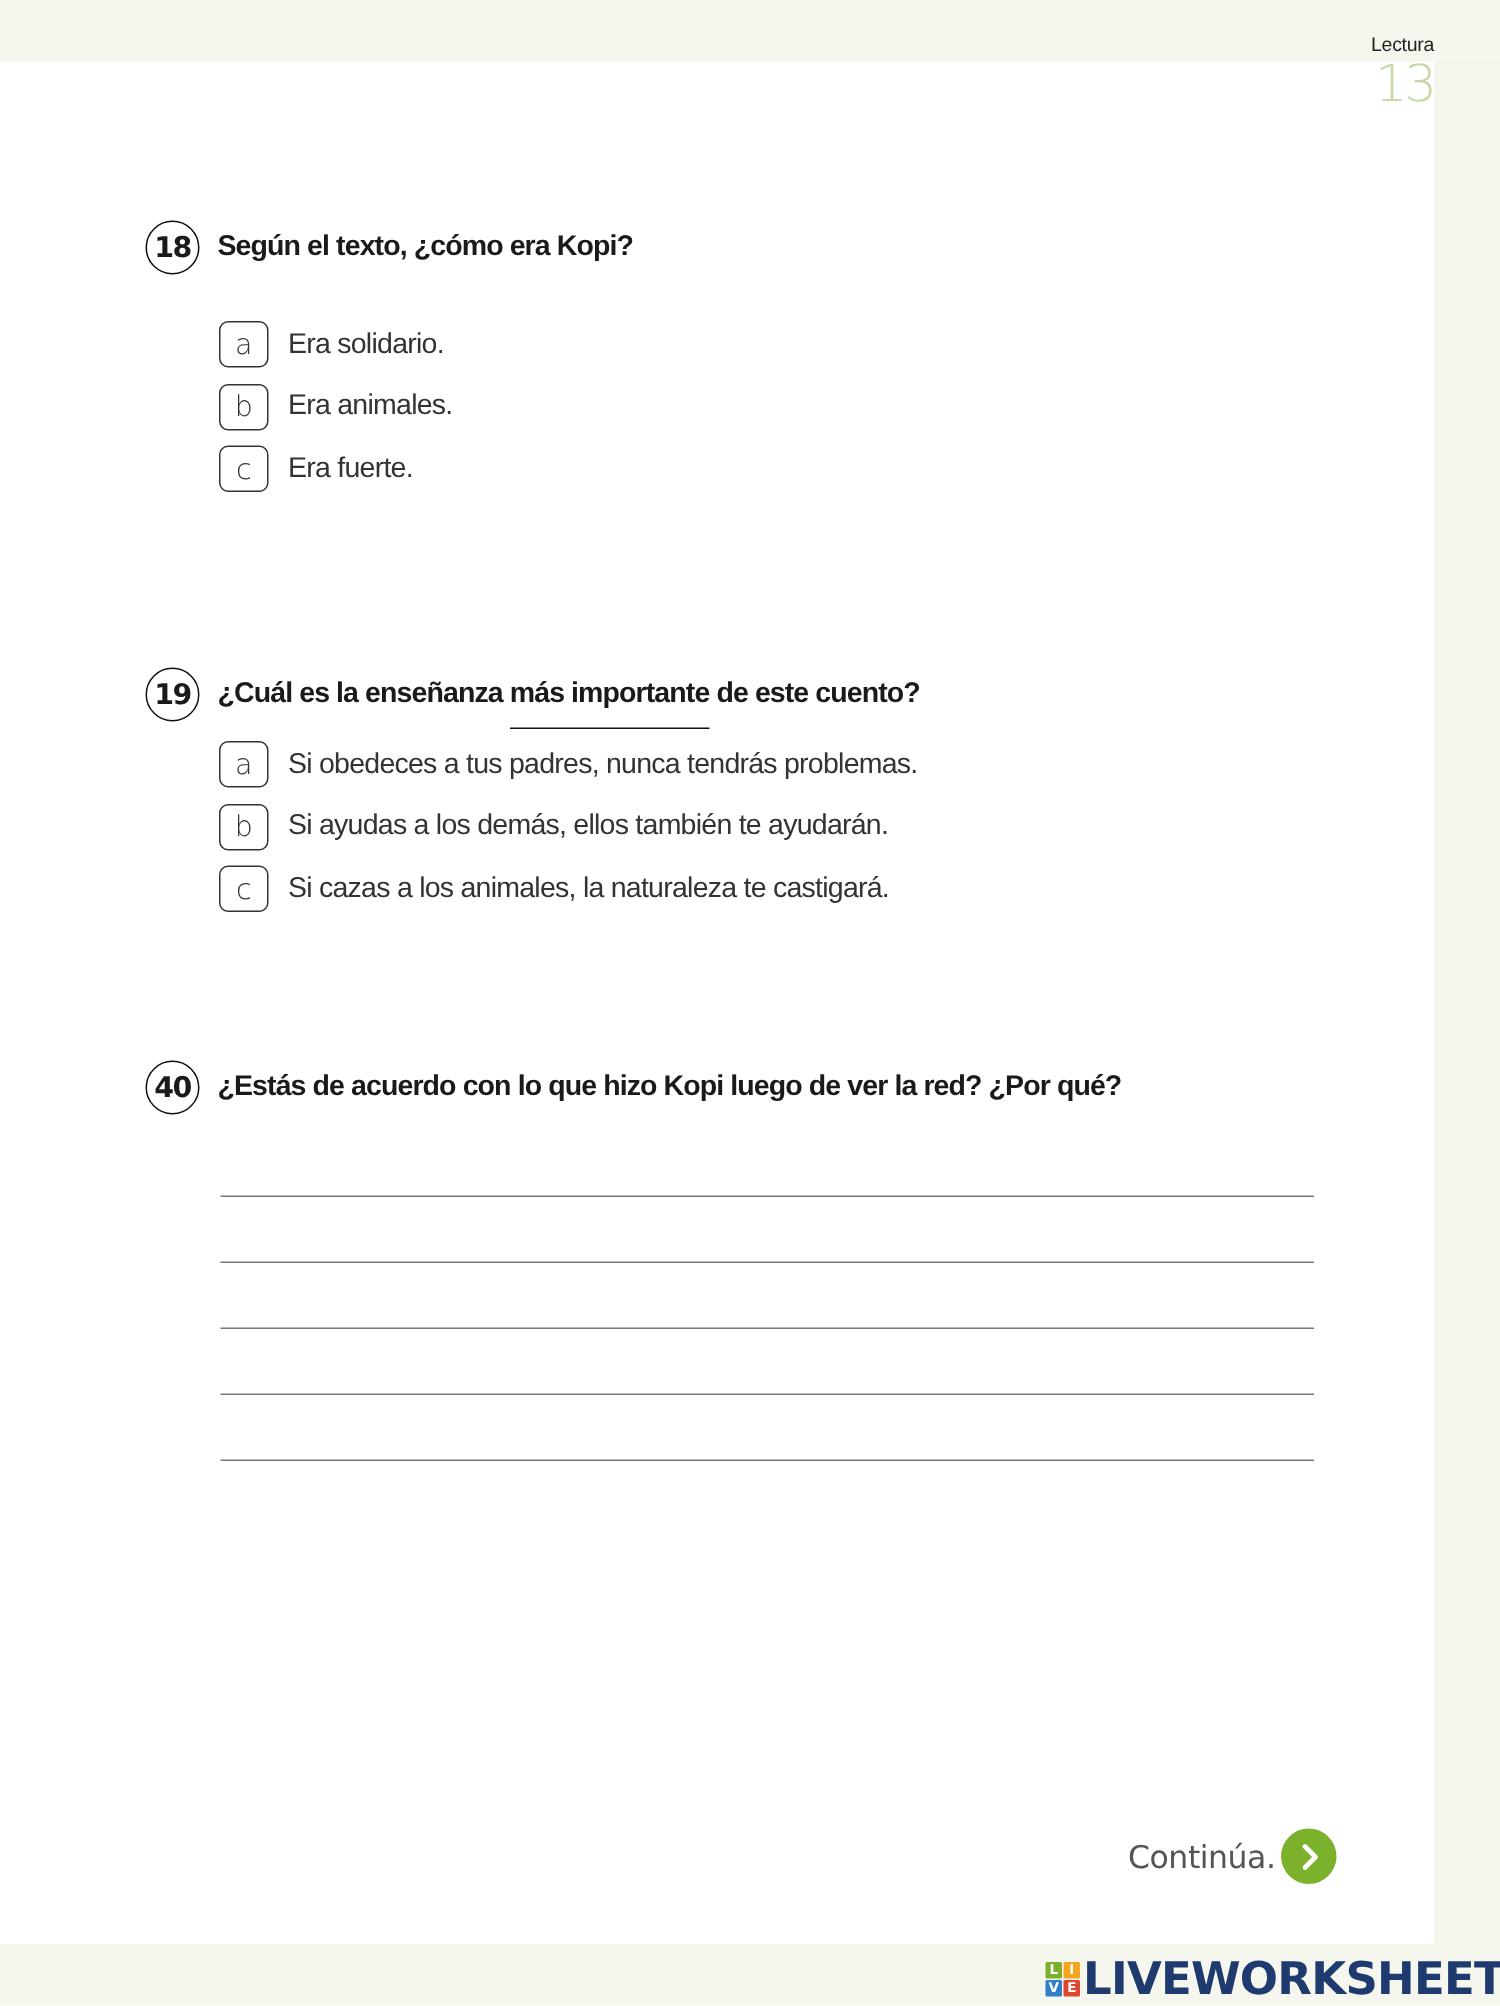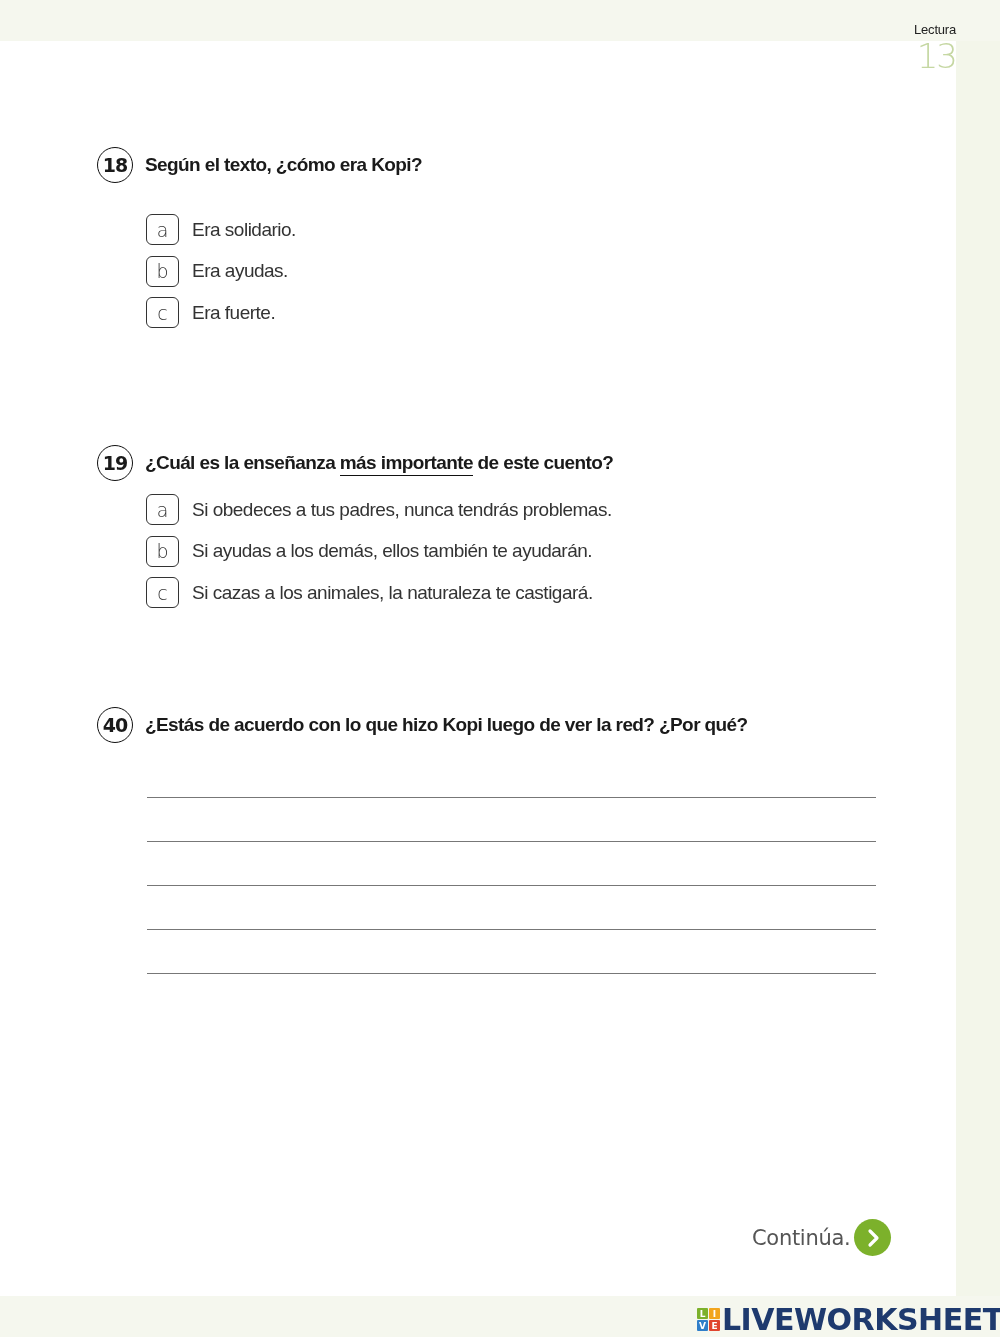--- a/index.html
+++ b/index.html
@@ -31,21 +31,21 @@
     .q-num {
       width: 36px; height: 36px; border: 1.5px solid #111; border-radius: 50%;
       display: flex; align-items: center; justify-content: center;
       font-weight: bold; font-size: 19px; letter-spacing: -1px; box-sizing: border-box;
       font-family: "DejaVu Sans", sans-serif;
     }
     .q-text {
       margin-left: 12px; font-weight: bold; font-size: 19px; letter-spacing: -0.6px;
       font-family: "Liberation Sans", sans-serif;
     }
-    .q-text u { text-decoration: none; border-bottom: 1.5px solid #111; padding-bottom: 2px; }
+    .q-text u { text-decoration: none; border-bottom: 1.5px solid #111; padding-bottom: 12px; }
 
     .options { position: absolute; left: 146px; }
     .option { display: flex; align-items: center; height: 41.5px; }
     .opt-box {
       width: 33px; height: 31px; border: 1.3px solid #333; border-radius: 6px;
       display: flex; align-items: center; justify-content: center; box-sizing: border-box;
       font-size: 19px; color: #333; font-family: "DejaVu Sans", sans-serif; font-weight: 300;
       cursor: pointer; background: #fff;
     }
     .opt-text {
@@ -88,21 +88,21 @@
   <div class="q-num">18</div>
   <div class="q-text">Según el texto, ¿cómo era Kopi?</div>
 </div>
 <div class="options" style="top:209px;">
   <div class="option">
     <div class="opt-box">a</div>
     <div class="opt-text">Era solidario.</div>
   </div>
   <div class="option">
     <div class="opt-box">b</div>
-    <div class="opt-text">Era ayudas.</div>
+    <div class="opt-text">Era animales.</div>
   </div>
   <div class="option">
     <div class="opt-box">c</div>
     <div class="opt-text">Era fuerte.</div>
   </div>
 </div>
 
 <div class="question" style="top:445px;">
   <div class="q-num">19</div>
   <div class="q-text"><span>¿Cuál es la enseñanza </span><u>más importante</u><span> de este cuento?</span></div>

